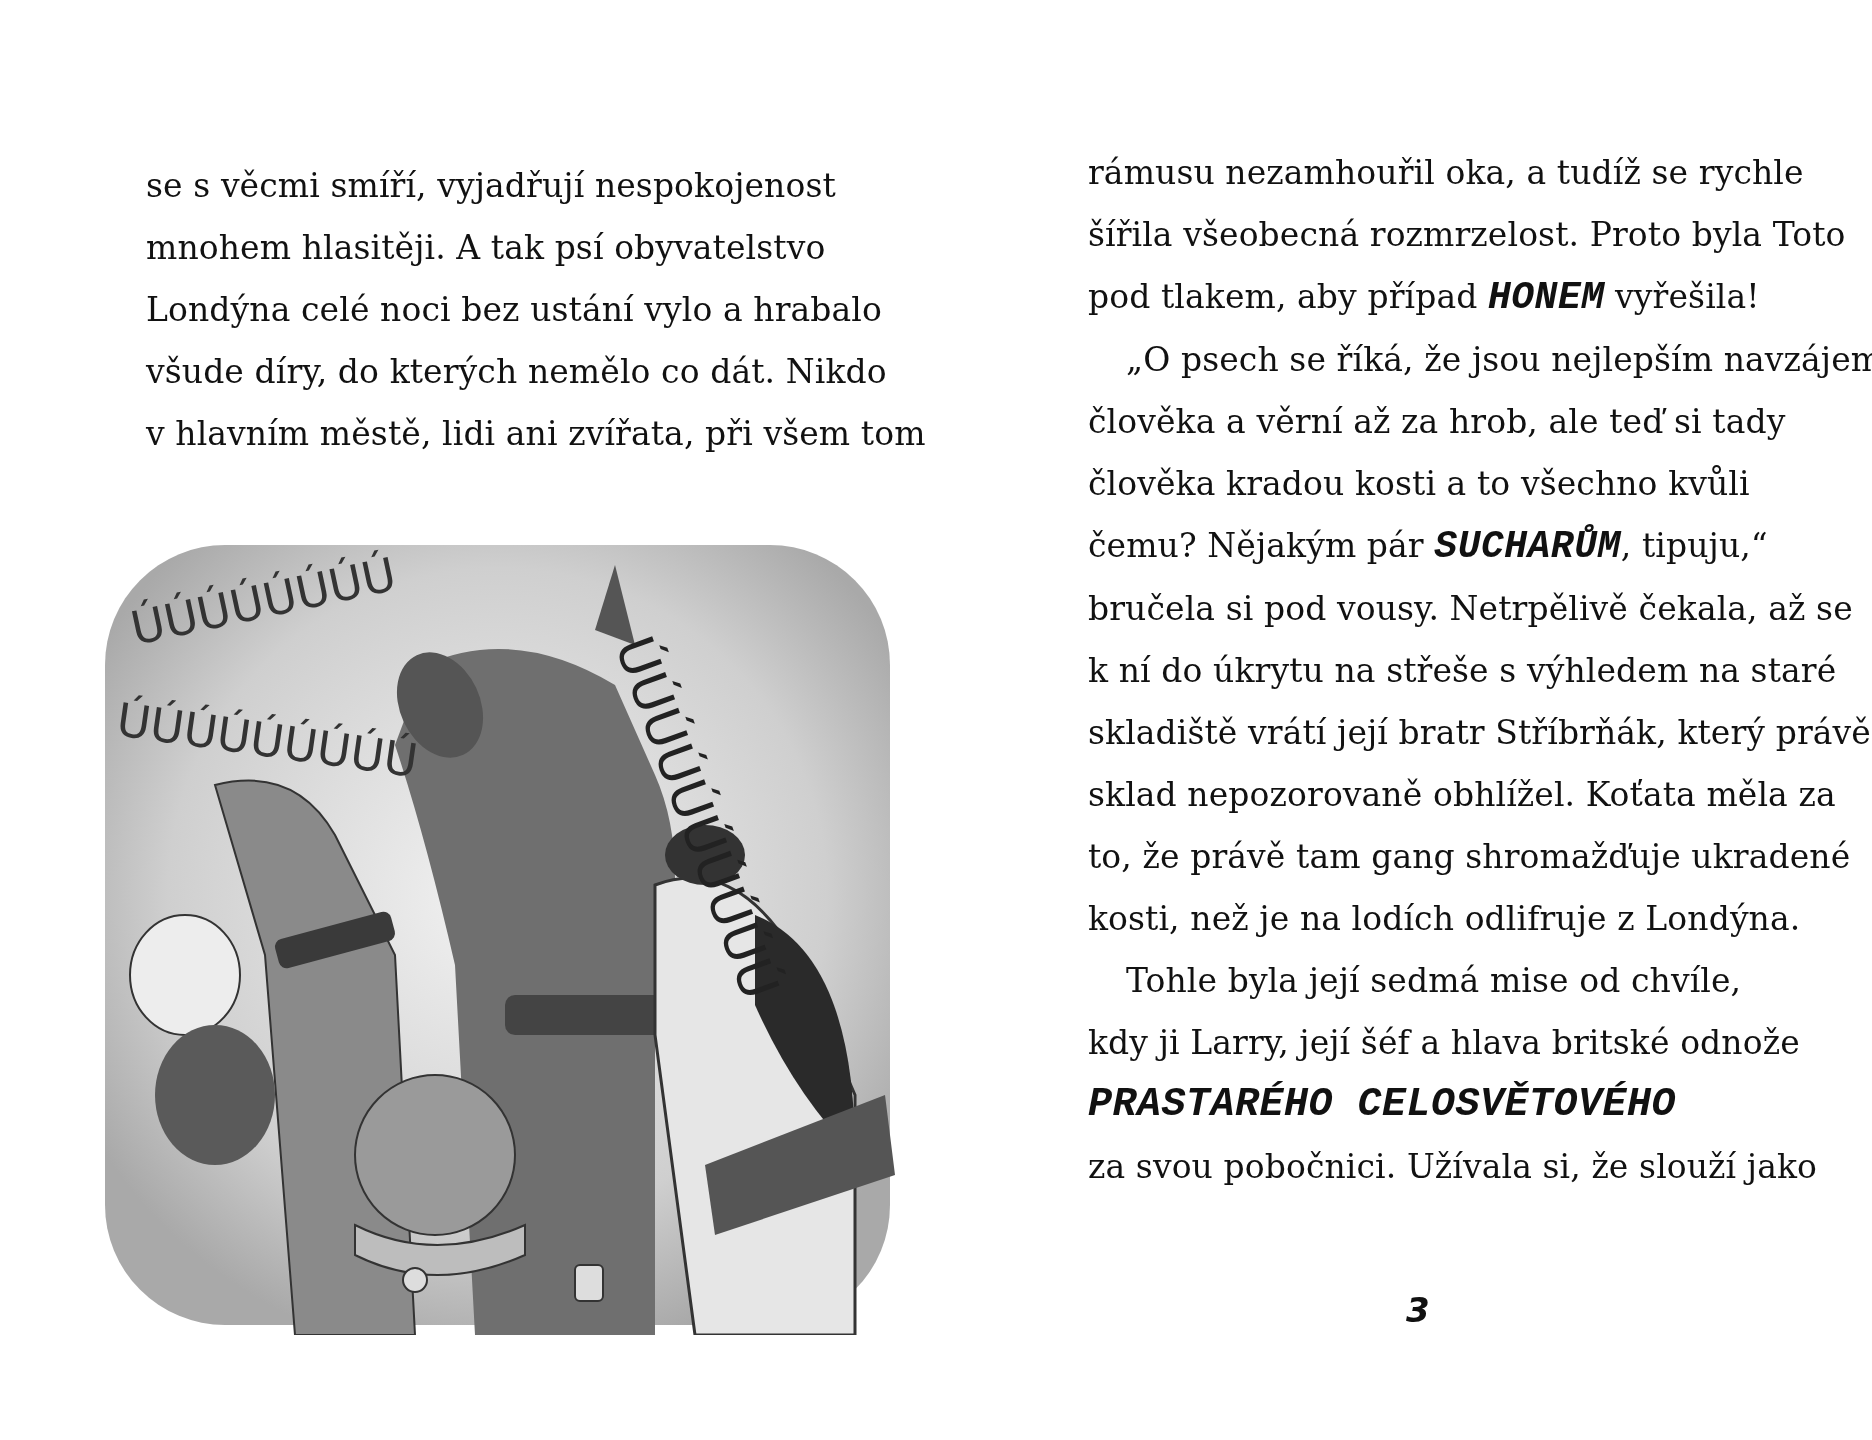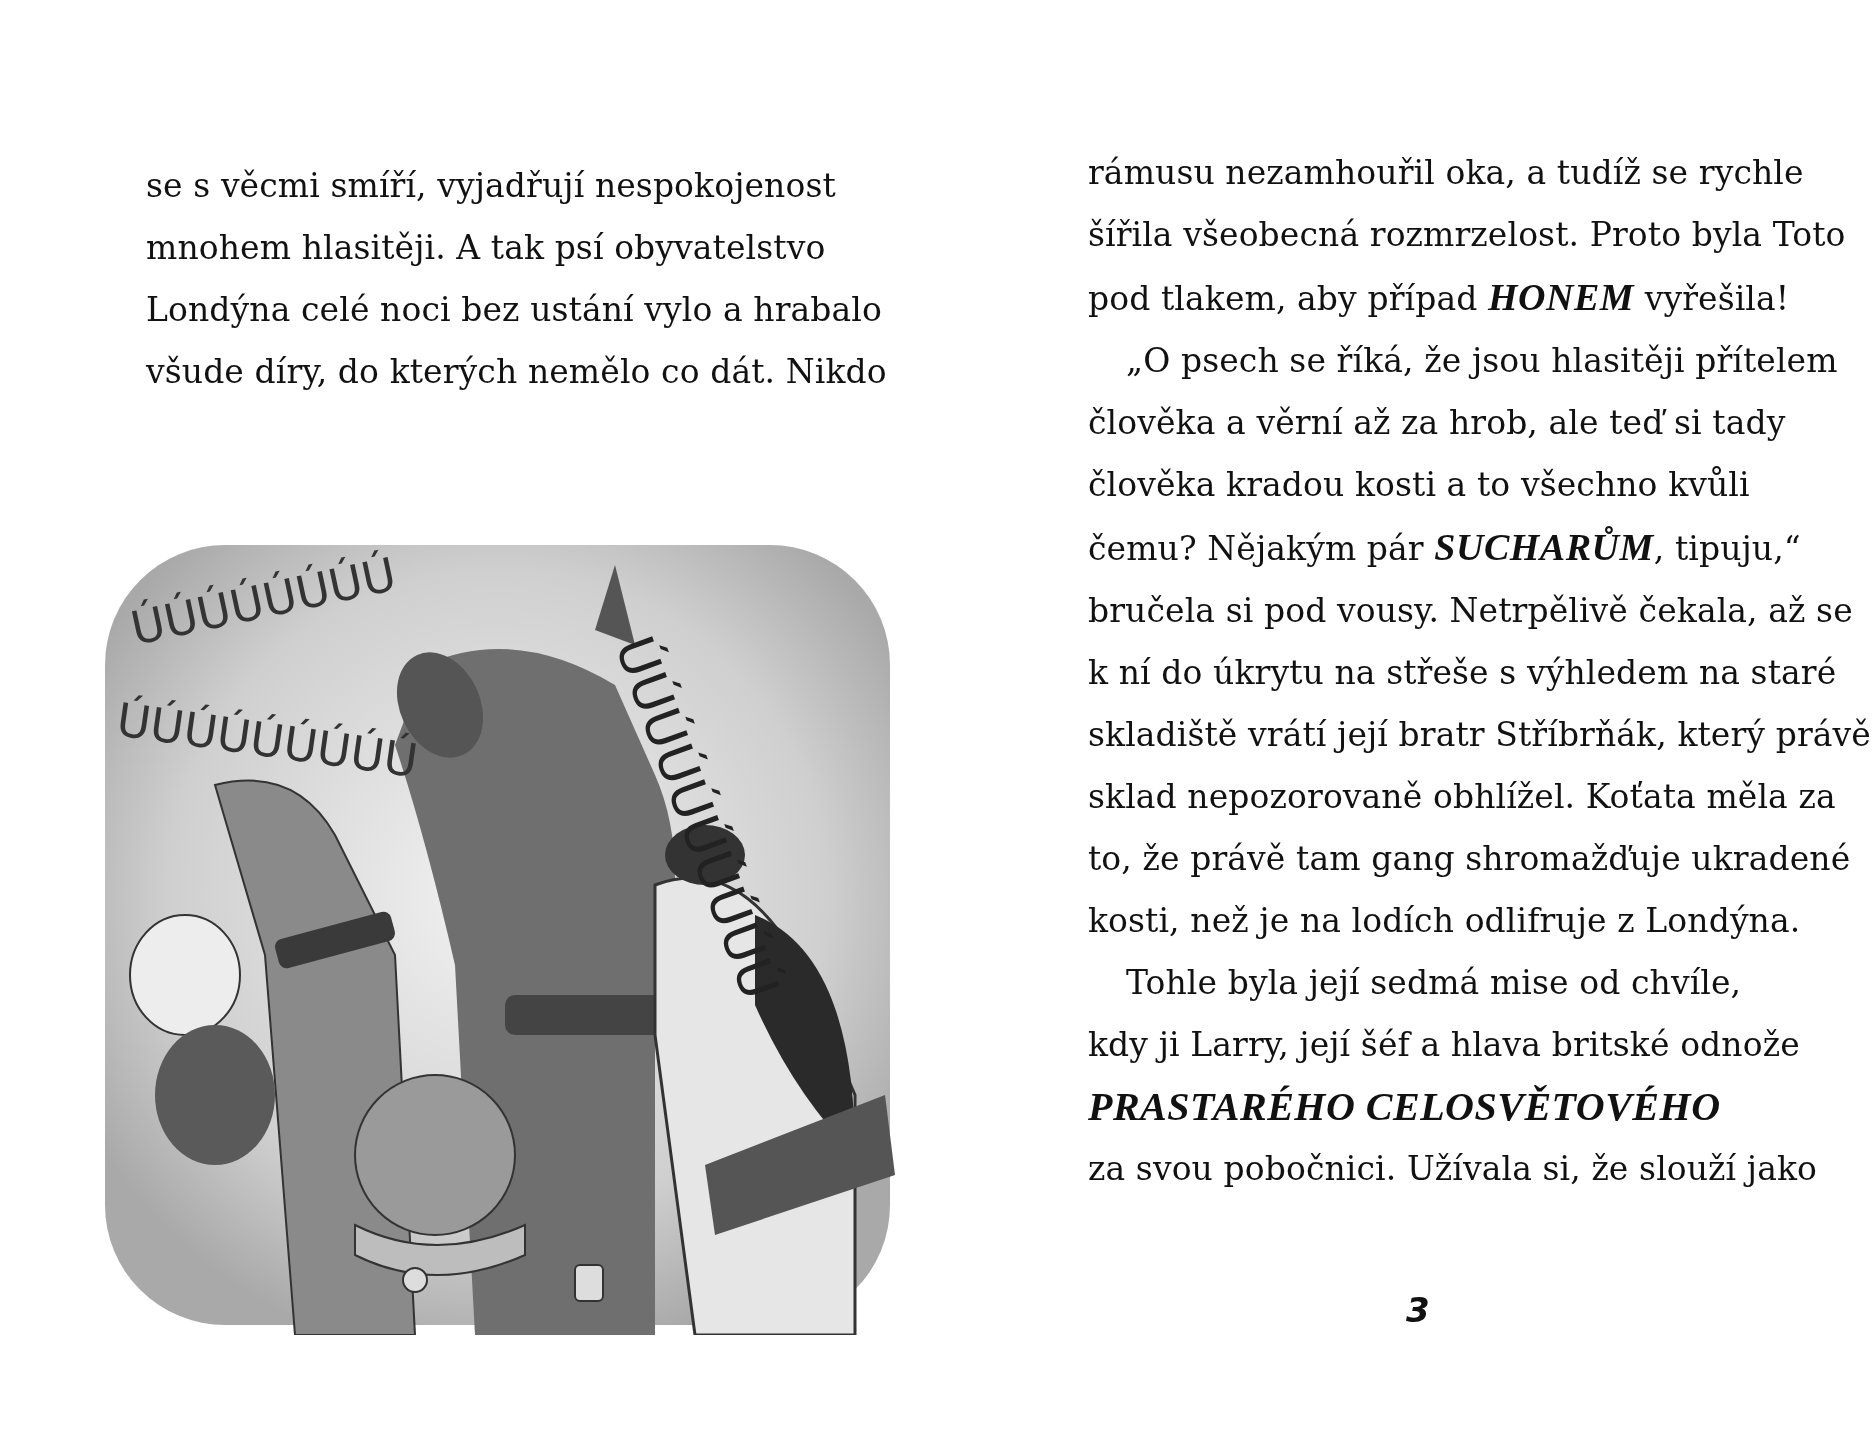--- a/index.html
+++ b/index.html
@@ -7,40 +7,41 @@
            font-family: "DejaVu Serif", "Liberation Serif", serif; color: #111; }
     .spread { position: absolute; inset: 0; }
     .page { position: absolute; top: 0; height: 1440px; width: 936px; }
     .page-left { left: 0; }
     .page-right { left: 936px; }
     .text { position: absolute; font-size: 33px; line-height: 62px; letter-spacing: 0.1px; }
     .left-text { left: 146px; top: 155px; width: 680px; }
     .right-text { left: 152px; top: 142px; width: 720px; }
     .line { white-space: nowrap; display: block; }
     .indent { padding-left: 38px; }
-    .comic { font-family: Liberation Serif, serif; font-weight: 900;
+    .comic { font-family: Liberation Mono, monospace; font-weight: 900;
              font-style: italic; letter-spacing: 0.5px; }
     .comic-inline { font-size: 38px; }
     .comic-big { font-size: 40px; line-height: 62px; }
     .page-number { position: absolute; left: 470px; top: 1290px; font-size: 34px;
                    font-family: "DejaVu Sans", "Liberation Sans", sans-serif; font-weight: 900; font-style: italic; }
     .illustration { position: absolute; left: 95px; top: 535px; width: 805px; height: 800px; }
     .illustration svg { width: 100%; height: 100%; display: block; }
   </style>
 </head>
 <body>
 
 <div class="spread">
 
   <div class="page page-left">
     <div class="text left-text">
       <span class="line">se s věcmi smíří, vyjadřují nespokojenost</span>
       <span class="line">mnohem hlasitěji. A tak psí obyvatelstvo</span>
       <span class="line">Londýna celé noci bez ustání vylo a hrabalo</span>
       <span class="line">všude díry, do kterých nemělo co dát. Nikdo</span>
+      <span class="line">v hlavním městě, lidi ani zvířata, při všem tom</span>
     </div>
 
     <div class="illustration">
       <svg viewBox="0 0 805 800">
         <defs>
           <radialGradient id="bg" cx="50%" cy="45%" r="60%">
             <stop offset="0%" stop-color="#f2f2f2"></stop>
             <stop offset="70%" stop-color="#cfcfcf"></stop>
             <stop offset="100%" stop-color="#a9a9a9"></stop>
           </radialGradient>
@@ -72,21 +73,21 @@
         <text x="520" y="110" font-family="DejaVu Sans, sans-serif" font-size="52" fill="#222" transform="rotate(70 520 110)">ÚÚÚÚÚÚÚÚÚÚ</text>
       </svg>
     </div>
   </div>
 
   <div class="page page-right">
     <div class="text right-text">
       <span class="line">rámusu nezamhouřil oka, a tudíž se rychle</span>
       <span class="line">šířila všeobecná rozmrzelost. Proto byla Toto</span>
       <span class="line"><span>pod tlakem, aby případ </span><span class="comic comic-inline">HONEM</span><span> vyřešila!</span></span>
-      <span class="line indent">„O psech se říká, že jsou hlasitěji přítelem</span>
+      <span class="line indent">„O psech se říká, že jsou nejlepším navzájem</span>
       <span class="line">člověka a věrní až za hrob, ale teď si tady</span>
       <span class="line">člověka kradou kosti a to všechno kvůli</span>
       <span class="line"><span>čemu? Nějakým pár </span><span class="comic comic-inline">SUCHARŮM</span><span>, tipuju,“</span></span>
       <span class="line">bručela si pod vousy. Netrpělivě čekala, až se</span>
       <span class="line">k ní do úkrytu na střeše s výhledem na staré</span>
       <span class="line">skladiště vrátí její bratr Stříbrňák, který právě</span>
       <span class="line">sklad nepozorovaně obhlížel. Koťata měla za</span>
       <span class="line">to, že právě tam gang shromažďuje ukradené</span>
       <span class="line">kosti, než je na lodích odlifruje z Londýna.</span>
       <span class="line indent">Tohle byla její sedmá mise od chvíle,</span>

